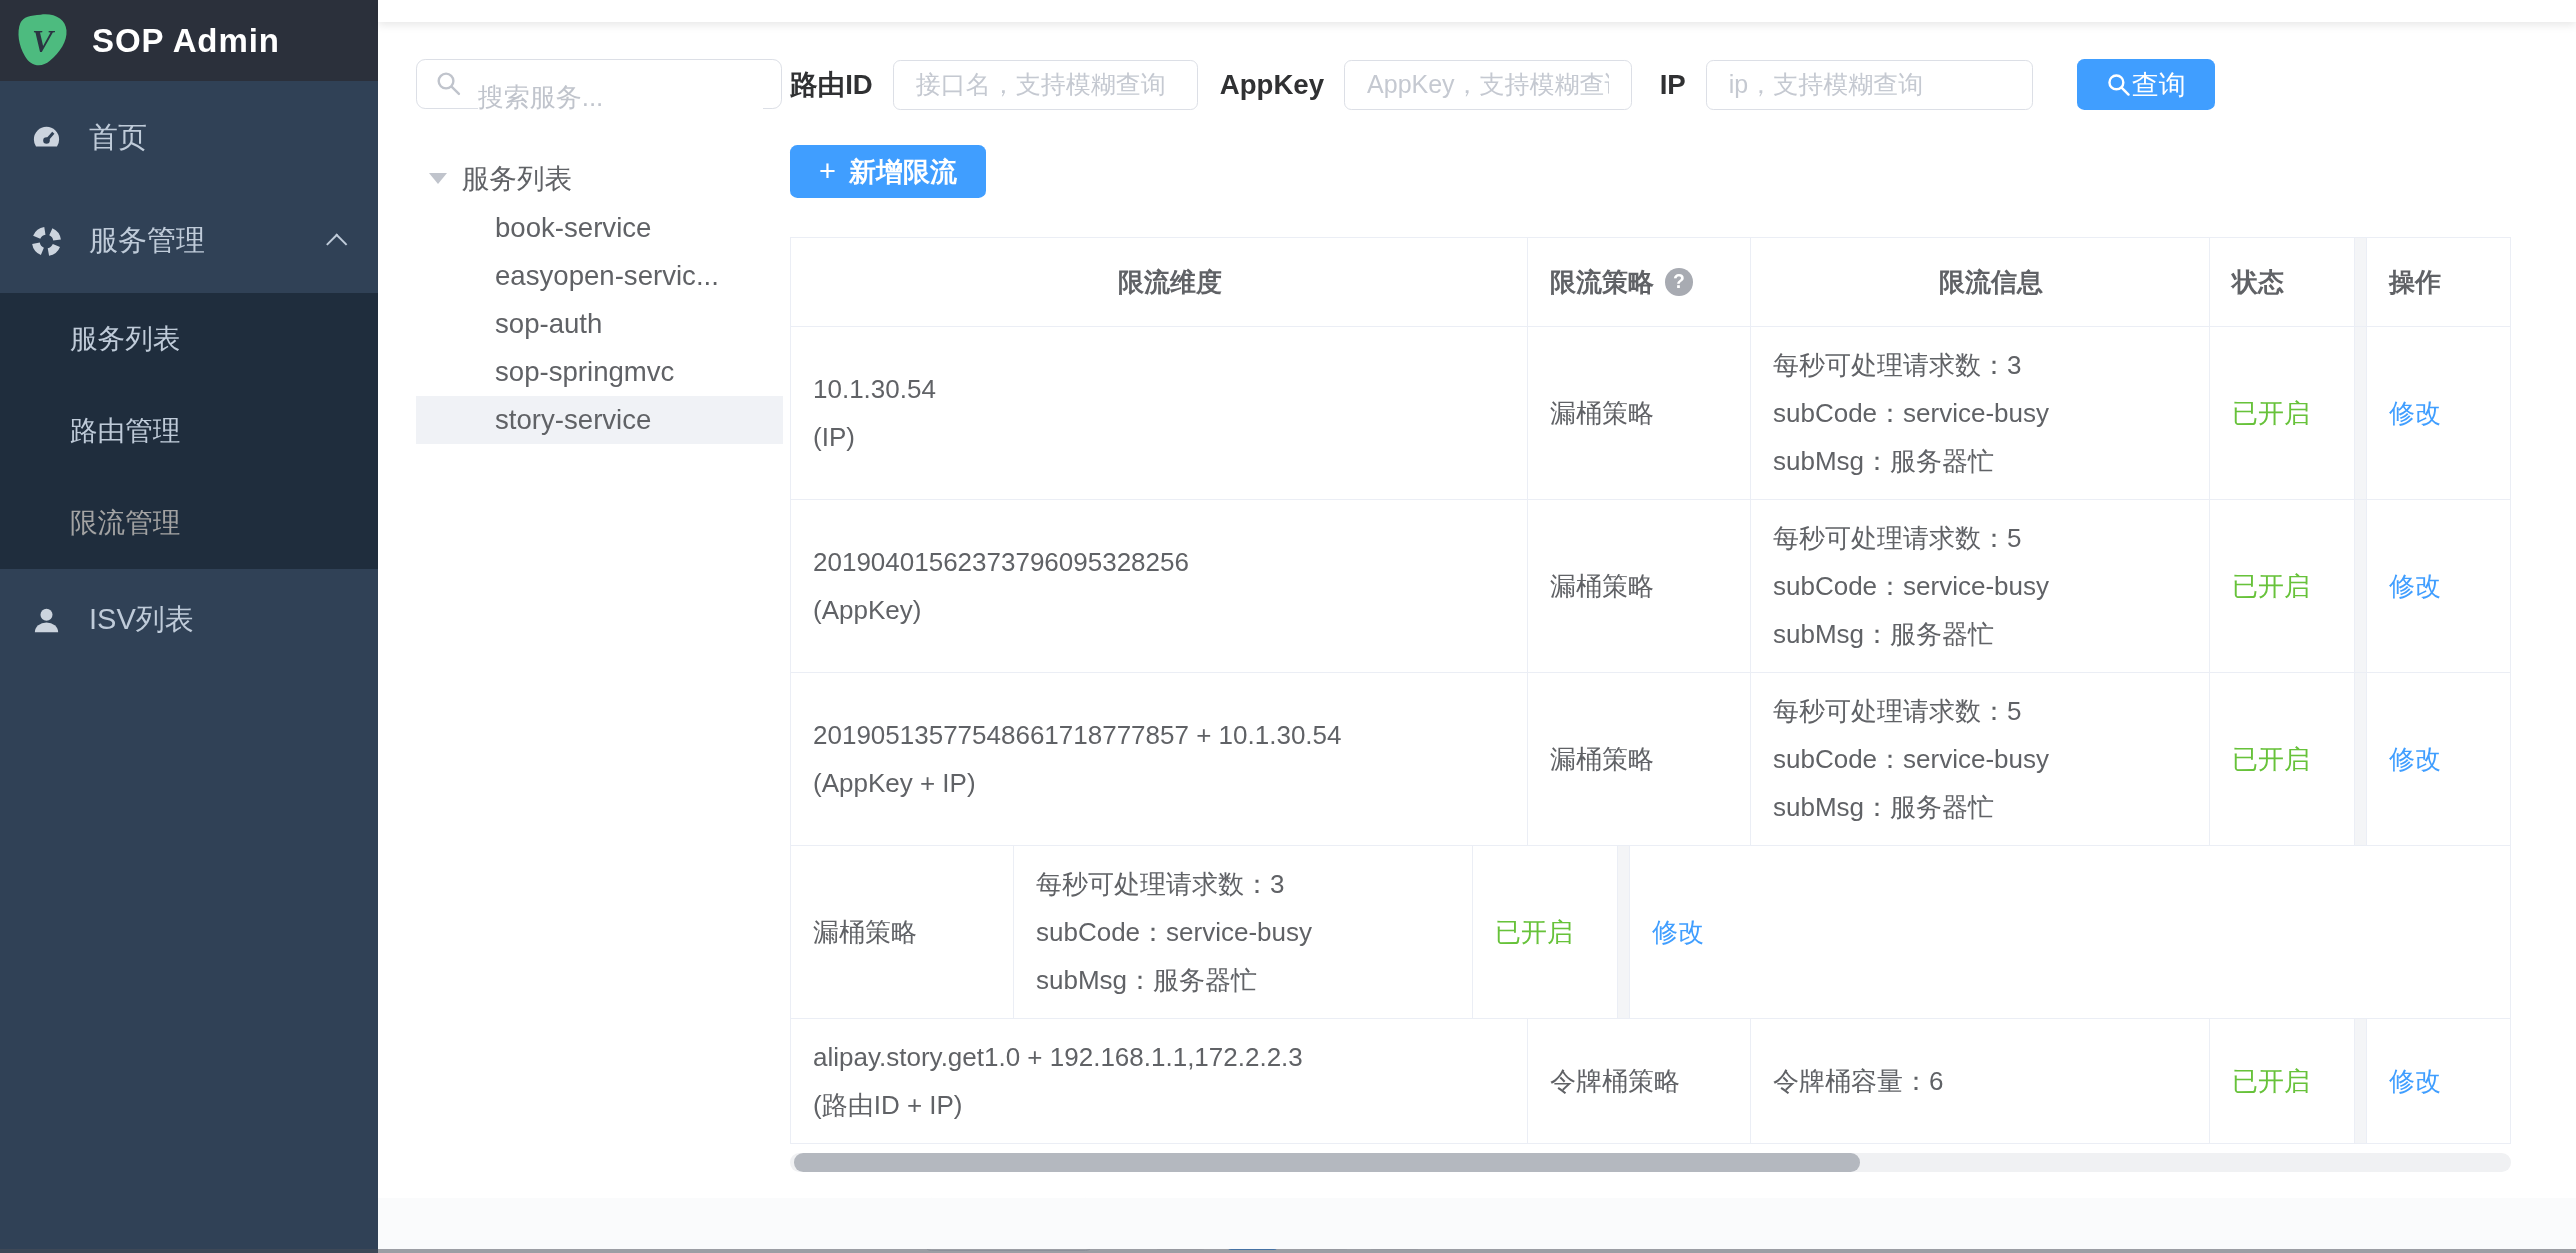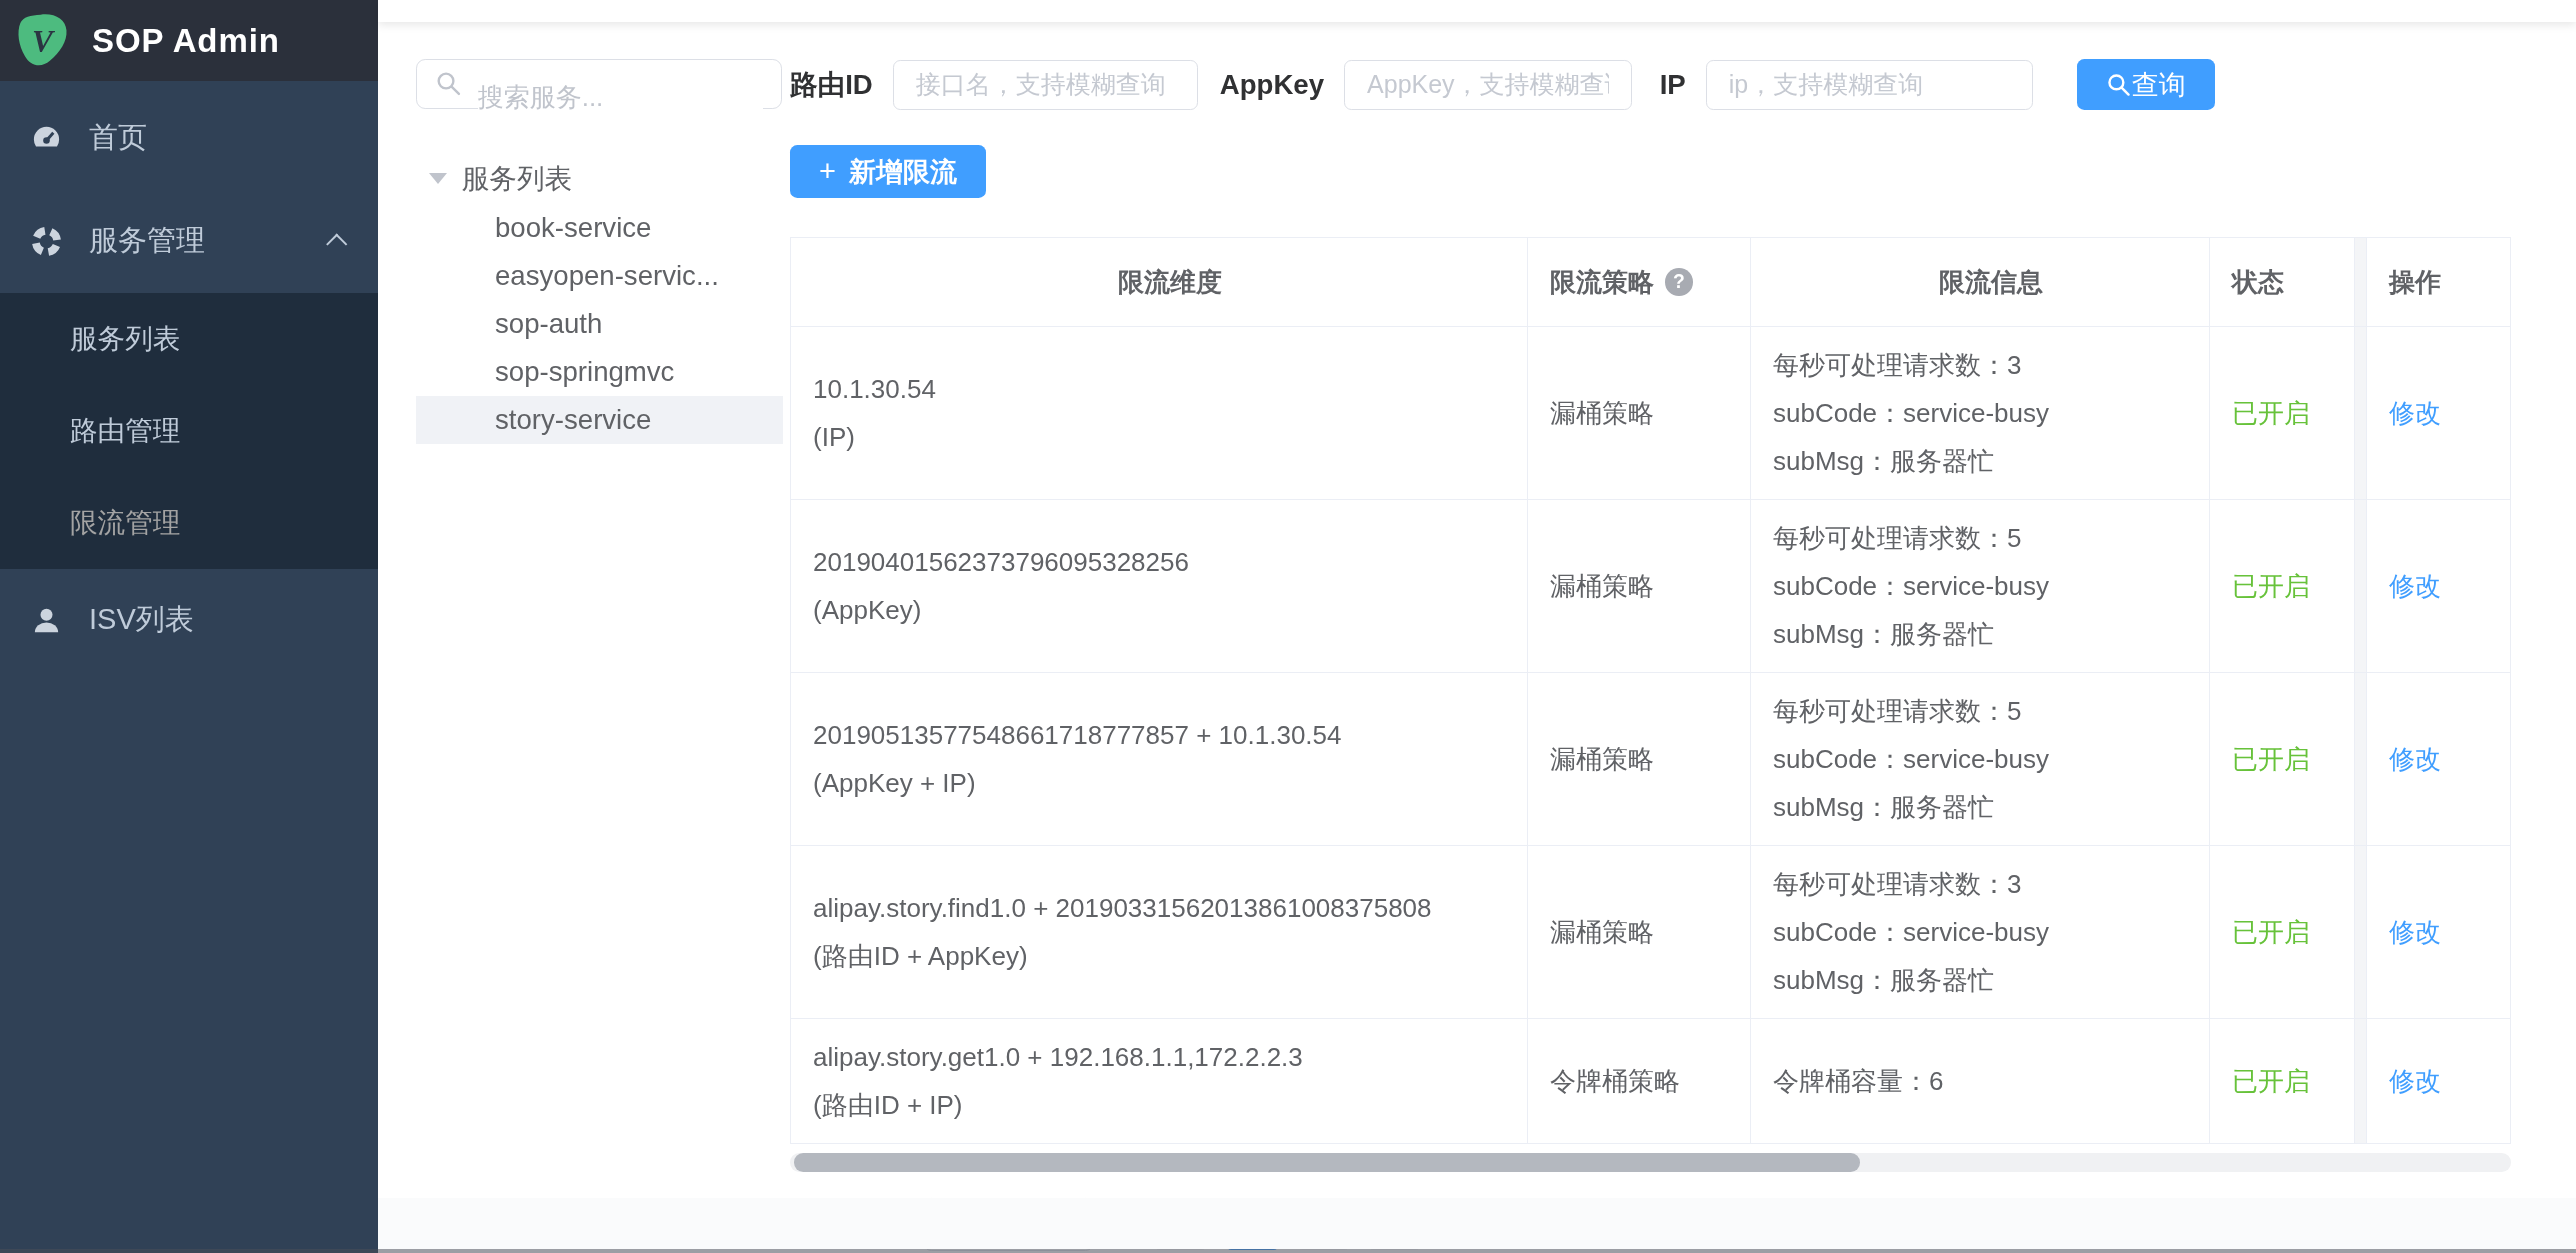--- a/index.html
+++ b/index.html
@@ -254,24 +254,20 @@
             <div class="cell c4">
                 <span class="status-on">已开启</span>
               </div>
             <div class="gapcol"></div>
             <div class="cell c5">
                 <a class="action-link">修改</a>
               </div>
           </div>
 
           <div class="trow r-tall">
-            <div class="cell c1">
-              <div class="line">alipay.story.find1.0 + 20190331562013861008375808</div>
-              <div class="line">(路由ID + AppKey)</div>
-            </div>
             <div class="cell c2">漏桶策略</div>
             <div class="cell c3">
               <div class="line">每秒可处理请求数：3</div>
               <div class="line">subCode：service-busy</div>
               <div class="line">subMsg：服务器忙</div>
             </div>
             <div class="cell c4">
                 <span class="status-on">已开启</span>
               </div>
             <div class="gapcol"></div>

